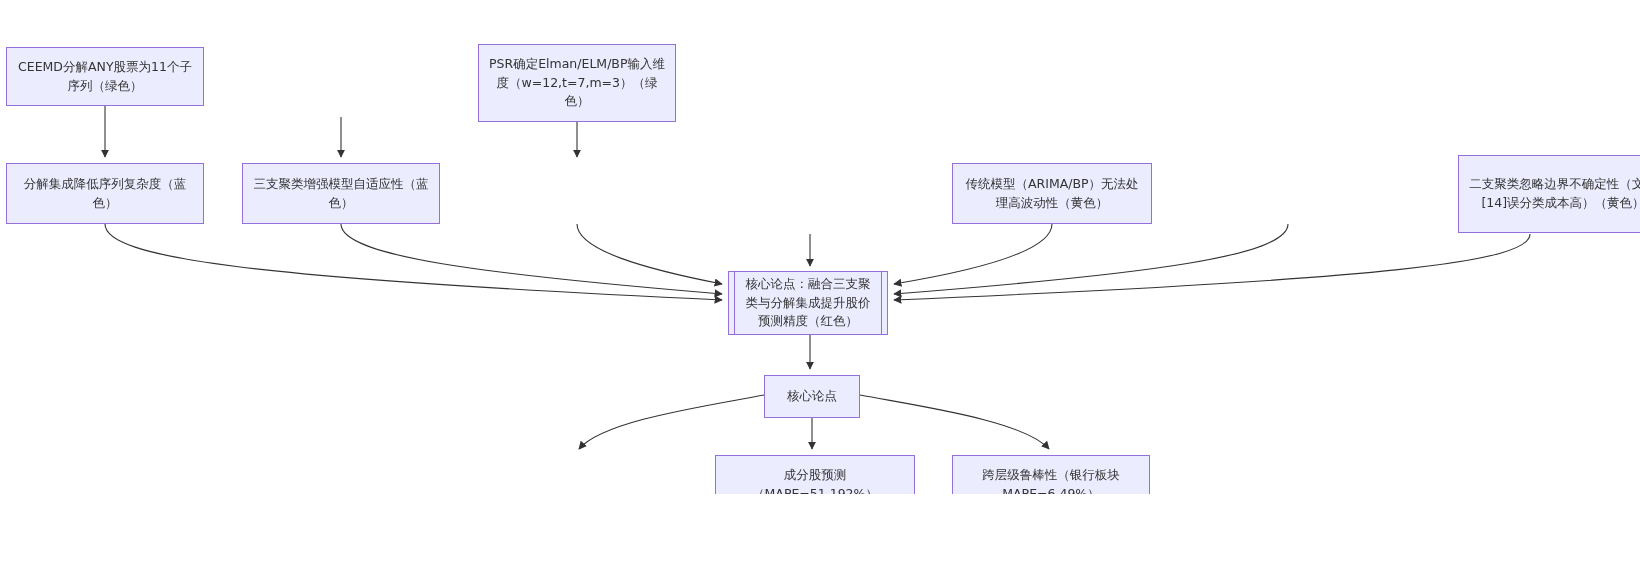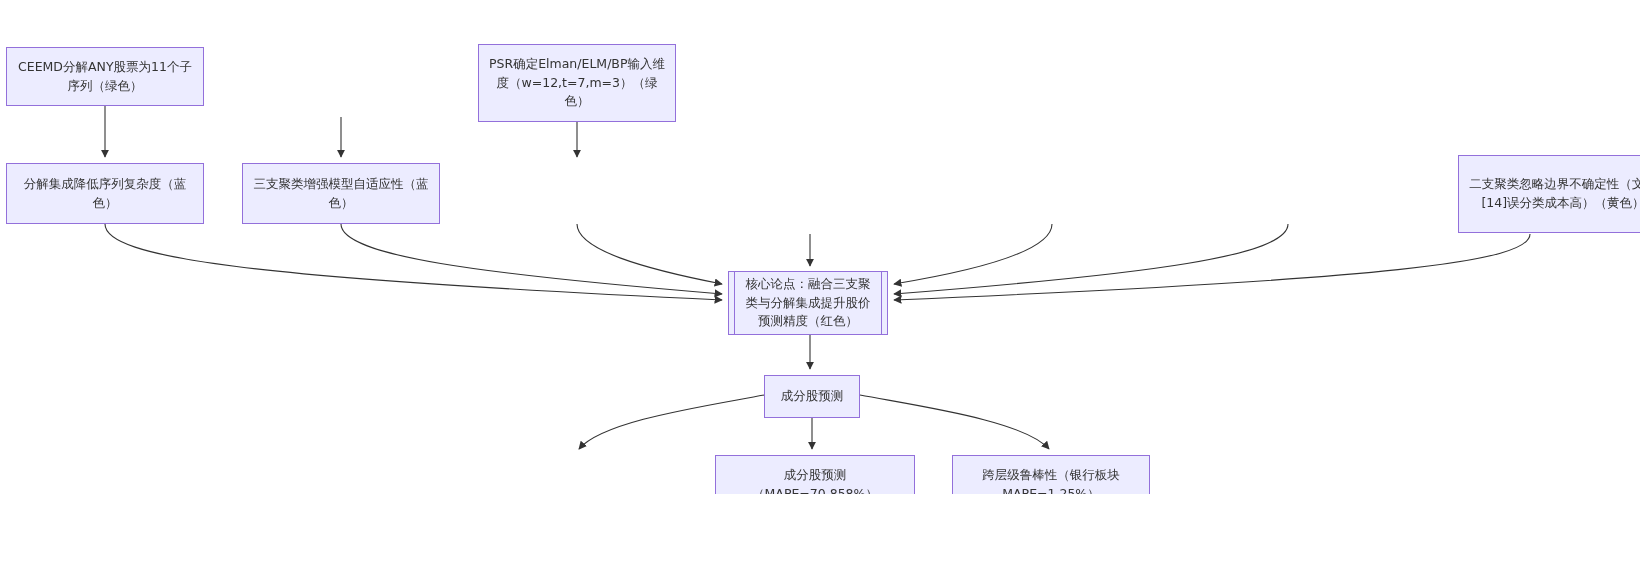--- a/index.html
+++ b/index.html
@@ -89,38 +89,41 @@
   <div class="node" style="left:478px;top:44px;width:198px;height:78px">
     <span class="label">PSR确定Elman/ELM/BP输入维度（w=12,t=7,m=3）（绿色）</span>
   </div>
 
   <div class="node" style="left:242px;top:163px;width:198px;height:61px">
     <span class="label">三支聚类增强模型自适应性（蓝色）</span>
   </div>
   <div class="node" style="left:6px;top:163px;width:198px;height:61px">
     <span class="label">分解集成降低序列复杂度（蓝色）</span>
   </div>
+  <div class="node" style="left:952px;top:163px;width:200px;height:61px">
+    <span class="label">传统模型（ARIMA/BP）无法处理高波动性（黄色）</span>
+  </div>
   <div class="node" style="left:1458px;top:155px;width:210px;height:78px">
     <span class="label">二支聚类忽略边界不确定性（文献[14]误分类成本高）（黄色）</span>
   </div>
 
   <div class="node subroutine" style="left:728px;top:271px;width:160px;height:64px">
     <span class="inner-line l"></span>
     <span class="inner-line r"></span>
     <span class="label">核心论点：融合三支聚类与分解集成提升股价预测精度（红色）</span>
   </div>
 
   <div class="node" style="left:764px;top:375px;width:96px;height:43px">
-    <span class="label">成分股预测</span>
+    <span class="label">核心论点</span>
   </div>
 
   <div class="node" style="left:715px;top:455px;width:200px;height:60px">
-    <span class="label">成分股预测（MAPE=70.858%）</span>
+    <span class="label">成分股预测（MAPE=51.192%）</span>
   </div>
   <div class="node" style="left:952px;top:455px;width:198px;height:60px">
-    <span class="label">跨层级鲁棒性（银行板块MAPE=1.25%）</span>
+    <span class="label">跨层级鲁棒性（银行板块MAPE=6.49%）</span>
   </div>
 
   <div class="badge">
     <span>中A</span>
   </div>
 
 </div>
 
 </body></html>

